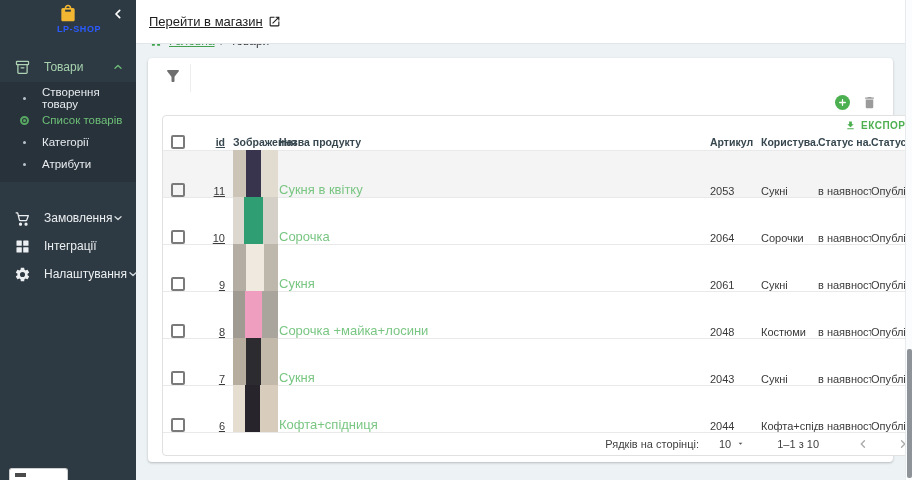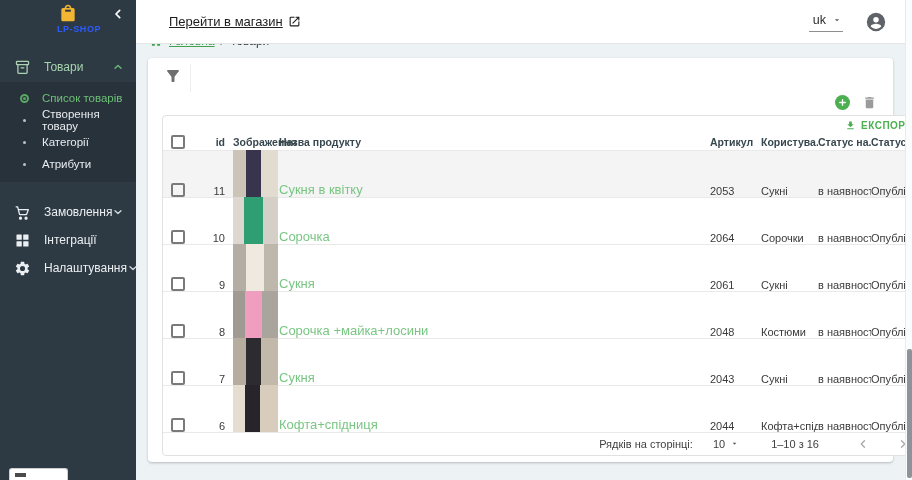--- a/index.html
+++ b/index.html
@@ -19,24 +19,24 @@
   .menu-row .chev { width:12px; height:12px; flex:0 0 auto; }
   .menu-row.products { color:#a6d2ae; height:30px; }
   .menu-row.products .chev { color:#6dbf77; }
   .submenu { background:#28323b; padding:5px 0 7px; }
   .sub-item { display:flex; align-items:center; height:22px; padding:0 10px 0 17px; color:#e8ecef; font-size:11.5px; cursor:pointer; }
   .sub-item .bullet { width:14px; margin-right:11px; display:flex; align-items:center; justify-content:center; flex:0 0 auto; }
   .dot { width:3px; height:3px; border-radius:50%; background:#b9c4ca; }
   .radio-on { width:9px; height:9px; border-radius:50%; border:2px solid #58a863; position:relative; }
   .radio-on::after { content:""; position:absolute; left:1px; top:1px; width:3px; height:3px; border-radius:50%; background:#58a863; }
   .sub-item.active { color:#6dbf77; }
-  .gap-lg { margin-top:16px; }
-
-  
-  .topbar { position:absolute; left:136px; top:0; width:769px; height:44px; background:#fff; border-bottom:1px solid #e3e6e9; z-index:2; display:flex; align-items:center;padding-left:20px; }
+  .gap-lg { margin-top:22px; }
+
+  
+  .topbar { position:absolute; left:136px; top:0; width:769px; height:44px; background:#fff; border-bottom:1px solid #e3e6e9; z-index:2; display:flex; align-items:center; }
   .store-link { margin-left:13px; font-size:13px; color:#1d1d1d; text-decoration:underline; display:flex; align-items:center; gap:5px; cursor:pointer; }
   .store-link svg { width:13px; height:13px; color:#1d1d1d; }
   .topbar-right { margin-left:auto; display:flex; align-items:center; gap:22px; padding-right:18px; }
   .lang-select { display:flex; align-items:center; gap:6px; font-size:12.5px; color:#2b2b2b; border-bottom:1px solid #8f8f8f; padding:2px 1px 4px 4px; cursor:pointer; }
   .lang-select svg { width:10px; height:10px; color:#555; }
   .account-btn { width:22px; height:22px; color:#5f6368; cursor:pointer; }
 
   
   .breadcrumb { position:absolute; left:149px; top:34px; display:flex; align-items:center; gap:6px; font-size:12px; z-index:1; }
   .breadcrumb .home-ic { width:14px; height:14px; color:#3fa24a; }
@@ -53,21 +53,21 @@
   .trash-btn { width:15px; height:15px; color:#9b9b9b; cursor:pointer; }
 
   .table-card { position:absolute; left:14px; top:57px; width:760px; bottom:6px; border:1px solid #e1e1e1; border-radius:4px; display:flex; flex-direction:column; overflow:hidden; background:#fff; }
   .export-row { height:22px; display:flex; justify-content:flex-end; align-items:center; gap:5px; padding-right:9px; color:#4caf50; font-size:10px; font-weight:bold; letter-spacing:.5px; cursor:pointer; }
   .export-row svg { width:11px; height:11px; }
   .thead { display:flex; align-items:center; height:17px; font-size:10.5px; font-weight:bold; color:#37474f; }
   .trow { display:flex; align-items:flex-end; height:47px; border-top:1px solid #e9e9e9; font-size:11px; color:#3a3a3a; background:#fff; }
   .trow.hl { background:#f4f4f4; }
   .c-check { width:38px; display:flex; align-items:center; padding-left:8px; flex:0 0 auto; }
   .checkbox { width:14px; height:14px; border:2px solid #7a7a7a; border-radius:2px; background:transparent; cursor:pointer; }
-  .c-id { width:24px; text-align:right; flex:0 0 auto; }
+  .c-id { width:24px; text-align:right; flex:0 0 auto;text-decoration:underline; }
   .c-img { width:54px; padding-left:8px; flex:0 0 auto; align-self:stretch; display:flex; align-items:center; }
   .pimg { width:45px; height:47px; cursor:pointer; }
   .c-name { flex:1 1 auto; overflow:hidden; white-space:nowrap; }
   .plink { color:#79c683; cursor:pointer; font-size:13px; }
   .c-sku { width:51px; flex:0 0 auto; }
   .c-cat { width:57px; flex:0 0 auto; overflow:hidden; white-space:nowrap; }
   .c-av  { width:53px; flex:0 0 auto; overflow:hidden; white-space:nowrap; }
   .c-pub { width:50px; flex:0 0 auto; overflow:hidden; white-space:nowrap; }
   .hdr-img { padding-left:8px; }
 
@@ -125,31 +125,31 @@
           <path d="M10 12.5h4"></path>
         </g>
       </svg>
       <span class="lbl">Товари</span>
       <svg class="chev" viewBox="0 0 24 24">
           <path fill="none" stroke="currentColor" stroke-width="2.6" stroke-linecap="round" stroke-linejoin="round" d="M6 14.5 12 9l6 5.5"></path>
         </svg>
     </div>
 
     <div class="submenu">
+      <div class="sub-item">
+        <span class="bullet">
+            <span class="dot"></span>
+          </span>
+        <span>Створення товару</span>
+      </div>
       <div class="sub-item active">
         <span class="bullet">
             <span class="radio-on"></span>
           </span>
         <span>Список товарів</span>
-      </div>
-      <div class="sub-item">
-        <span class="bullet">
-            <span class="dot"></span>
-          </span>
-        <span>Створення товару</span>
       </div>
       <div class="sub-item">
         <span class="bullet">
             <span class="dot"></span>
           </span>
         <span>Категорії</span>
       </div>
       <div class="sub-item">
         <span class="bullet">
             <span class="dot"></span>
@@ -196,33 +196,20 @@
   </div>
 </div>
 
 <div class="topbar">
   <a class="store-link">
     <span>Перейти в магазин</span>
     <svg viewBox="0 0 24 24">
         <path fill="currentColor" d="M19 19H5V5h7V3H5a2 2 0 0 0-2 2v14a2 2 0 0 0 2 2h14c1.1 0 2-.9 2-2v-7h-2v7zM14 3v2h3.59l-9.83 9.83 1.41 1.41L19 6.41V10h2V3h-7z"></path>
       </svg>
   </a>
-  <div class="topbar-right">
-    <div class="lang-select">
-      <span>uk</span>
-      <svg viewBox="0 0 24 24">
-          <path fill="currentColor" d="M7 10l5 5 5-5z"></path>
-        </svg>
-    </div>
-    <div class="account-btn">
-      <svg viewBox="0 0 24 24" width="22" height="22">
-          <path fill="currentColor" d="M12 2A10 10 0 1 0 12 22 10 10 0 0 0 12 2zm0 4.5a3 3 0 1 1 0 6 3 3 0 0 1 0-6zm0 13a7.9 7.9 0 0 1-5.8-2.5c.1-1.9 3.9-3 5.8-3s5.7 1.1 5.8 3A7.9 7.9 0 0 1 12 19.5z"></path>
-        </svg>
-    </div>
-  </div>
 </div>
 
 <div class="breadcrumb">
   <svg class="home-ic" viewBox="0 0 24 24">
       <path fill="currentColor" d="M10 20v-6h4v6h5v-8h3L12 3 2 12h3v8z"></path>
     </svg>
   <span class="bc-home">Головна</span>
   <span class="bc-sep">/</span>
   <span class="bc-current">Товари</span>
 </div>
@@ -360,21 +347,21 @@
     </div>
 
     <div class="tfoot">
       <span class="rpp-label">Рядків на сторінці:</span>
       <div class="rpp-select">
         <span>10</span>
         <svg viewBox="0 0 24 24">
             <path fill="currentColor" d="M7 10l5 5 5-5z"></path>
           </svg>
       </div>
-      <span class="range">1–10 з 16</span>
+      <span class="range">1–1 з 10</span>
       <div class="page-btn prev">
         <svg viewBox="0 0 24 24" width="14" height="14">
             <path fill="none" stroke="currentColor" stroke-width="2.4" stroke-linecap="round" stroke-linejoin="round" d="M14.5 6.5 9 12l5.5 5.5"></path>
           </svg>
       </div>
       <div class="page-btn next">
         <svg viewBox="0 0 24 24" width="14" height="14">
             <path fill="none" stroke="currentColor" stroke-width="2.4" stroke-linecap="round" stroke-linejoin="round" d="M9.5 6.5 15 12l-5.5 5.5"></path>
           </svg>
       </div>

